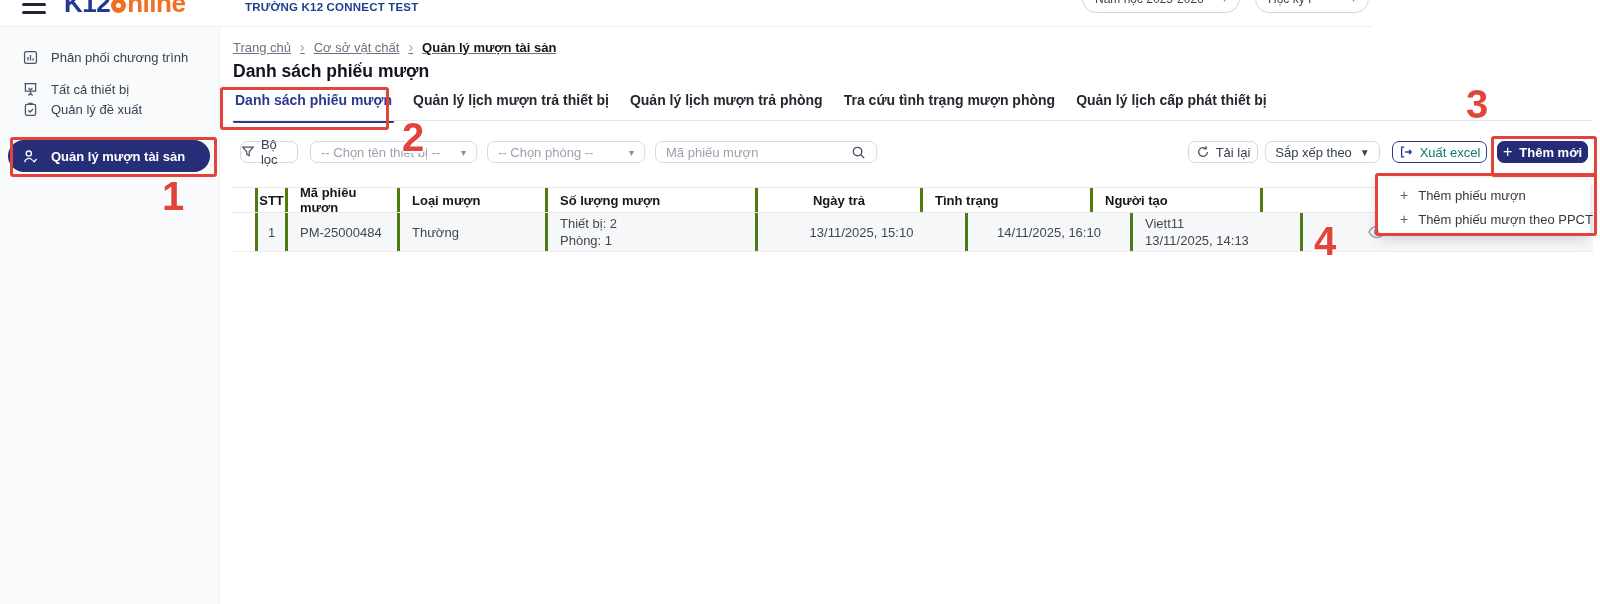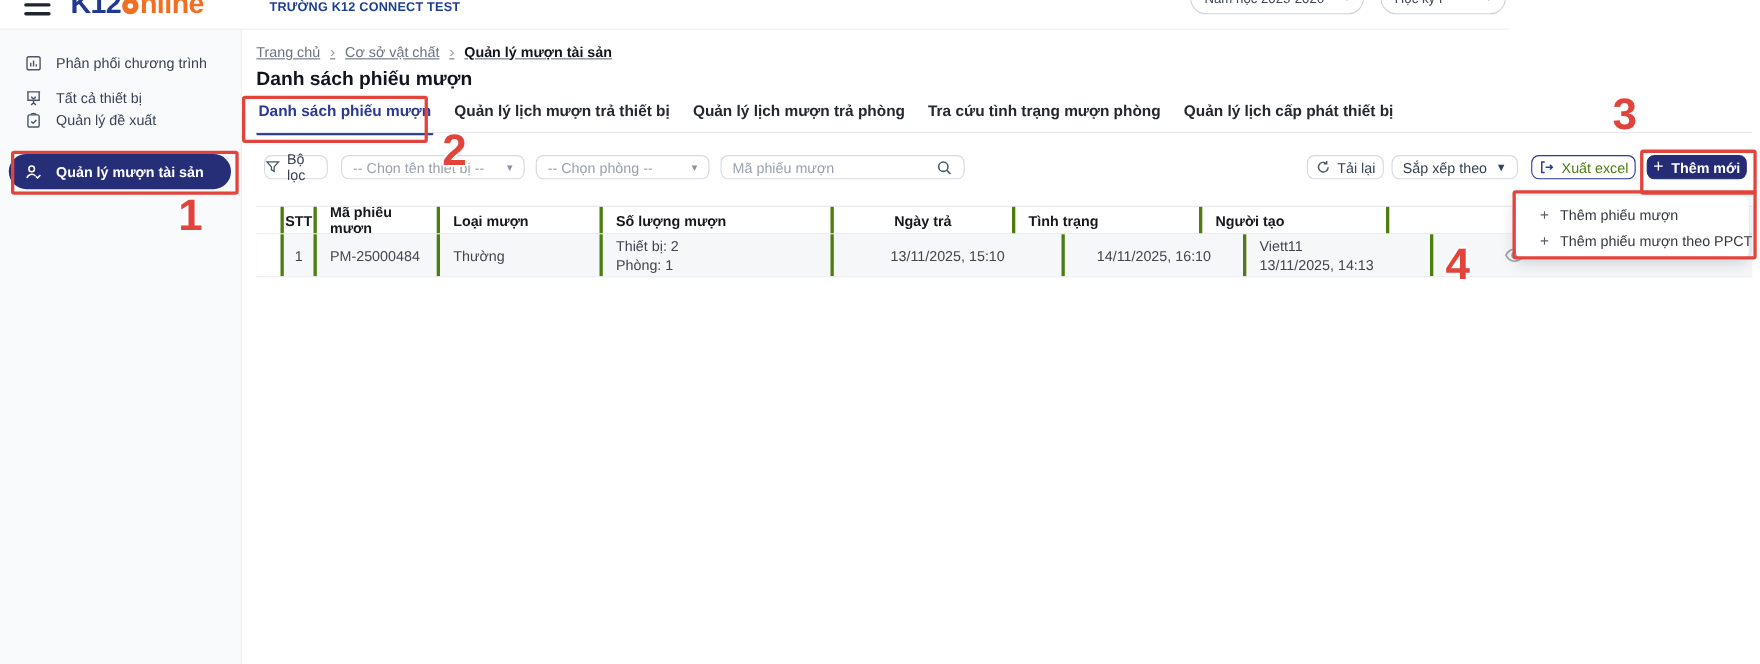--- a/index.html
+++ b/index.html
@@ -55,21 +55,21 @@
   .select { padding: 0 10px; color: #9aa1ad; }
   .select .caret { margin-left: auto; color: #8b919c; font-size: 10px; }
   .sel-device { left: 310px; width: 167px; }
   .sel-room   { left: 487px; width: 158px; }
   .searchbox  { left: 655px; width: 222px; padding: 0 10px; cursor: text; }
   .searchbox input { border: none; outline: none; flex: 1; font-size: 13px; color: #374151; background: transparent; font-family: inherit; }
   .searchbox input::placeholder { color: #9aa1ad; }
   .btn-reload { left: 1188px; width: 70px;  justify-content: center; gap: 6px; }
   .btn-sort   { left: 1265px; width: 115px; justify-content: center; gap: 8px; }
   .btn-sort .caret { color: #374151; font-size: 10px; }
-  .btn-export { left: 1392px; width: 95px; justify-content: center; gap: 7px; border: 1px solid #2b3990; color: #4d7c0f; }
+  .btn-export { left: 1392px; width: 95px; justify-content: center; gap: 7px; border: 1px solid #2b3990; color: #0f766e; }
   .btn-export svg { color: #2b3990; }
   .btn-add    { left: 1497px; width: 91px; justify-content: center; gap: 7px; background: #252c75; border: 1px solid #252c75;
                 color: #fff; font-weight: 700; }
   .btn-add .plus { font-size: 16px; font-weight: 400; }
 
   
   .table { position: absolute; left: 233px; top: 187px; width: 1360px; z-index: 1; }
   .trow { display: flex; width: 1360px; }
   .thead { height: 26px; border-top: 1px solid #e6e8ec; border-bottom: 1px solid #e6e8ec; background: #fff;
            font-size: 13px; font-weight: 700; color: #15171c; }

